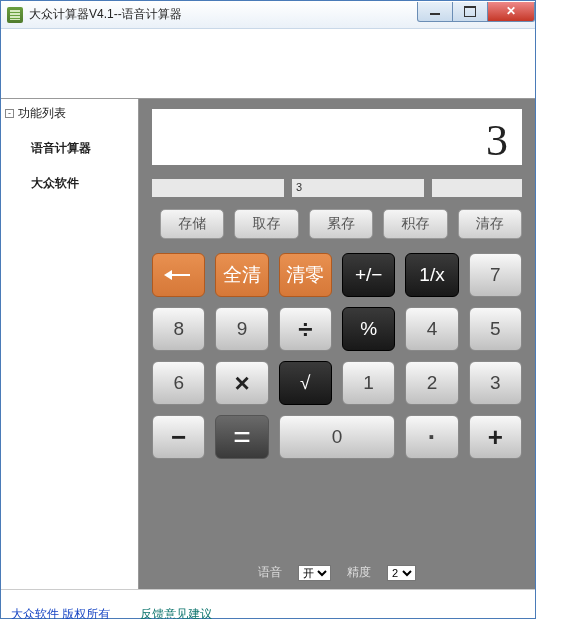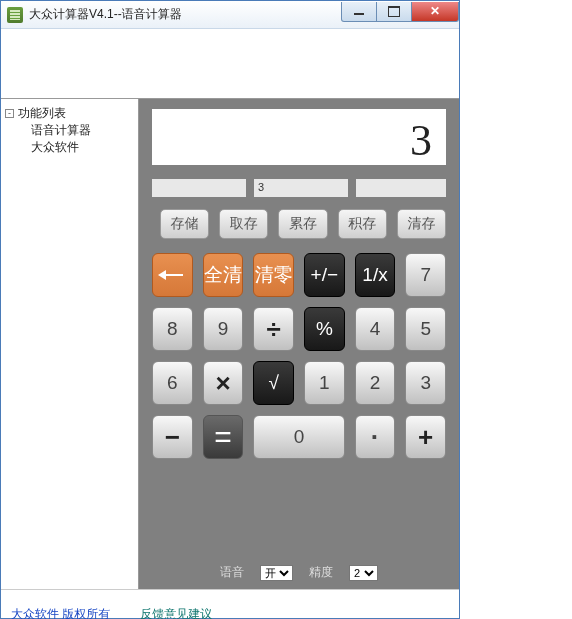--- a/index.html
+++ b/index.html
@@ -1,37 +1,37 @@
 <!DOCTYPE html>
 <html><head>
 <meta charset="utf-8">
 <style>
 * { box-sizing: border-box; margin: 0; padding: 0; font-family: "Microsoft YaHei", Arial, sans-serif; }
 body { background: #fff; }
 
-.window { width: 460px; height: 619px; background: #fff; border: 1px solid #4a7bb8; position: relative; }
+.window { width: 536px; height: 619px; background: #fff; border: 1px solid #4a7bb8; position: relative; }
 .titlebar { height: 28px; background: linear-gradient(#fff,#eaf1f8); display: flex; align-items: center; padding: 0 0 0 6px; border-bottom: 1px solid #c9d8e8; }
 .titlebar .app-icon { width: 16px; height: 16px; background: linear-gradient(#6a9e3e,#4f7b2d); border-radius: 2px; margin-right: 6px; display:flex; align-items:center; justify-content:center; }
 .titlebar .app-icon::after { content:""; width:10px; height:10px; background:repeating-linear-gradient(#d8e8c0 0 2px,#6a9e3e 2px 3px); }
 .titlebar .title { font-size: 12px; color: #222; }
 .winbtns { margin-left: auto; display: flex; height: 20px; margin-top:-6px;}
 .winbtn { width: 36px; height: 20px; border: 1px solid #6a8db5; border-top:none; display: flex; align-items: center; justify-content: center; font-size: 12px; color: #333; margin-left:-1px;}
 .winbtn.min { background: linear-gradient(#e8f0f8,#c9dbed); border-bottom-left-radius:3px;}
 .winbtn.max { background: linear-gradient(#e8f0f8,#c9dbed); }
 .winbtn.close { background: linear-gradient(#e88,#c53727); color:#fff; width:48px; border-bottom-right-radius:3px;}
 .winbtn.min::after{content:"";width:10px;height:2px;background:#333;margin-top:6px;}
 .winbtn.max::after{content:"";width:10px;height:8px;border:1px solid #333;border-top:2px solid #333;}
 .winbtn.close::after{content:"✕";font-weight:bold;}
 
 .blank { height: 70px; background:#fff; border-bottom:1px solid #999;}
 .body { display:flex; height: 490px;}
 .sidebar { width: 138px; background:#fff; padding: 6px 4px; font-size: 12px; color:#222; border-right:1px solid #999;}
 .tree-root { display:flex; align-items:center; gap:4px;}
 .tree-root .box{ width:9px;height:9px;border:1px solid #888;display:flex;align-items:center;justify-content:center;font-size:9px;line-height:7px;color:#555;}
-.tree-child { padding-left: 26px; margin-top:0;}
+.tree-child { padding-left: 26px; margin-top:18px;font-weight:bold;}
 
 .calc { flex:1; background:#808080; padding: 10px 13px 10px 13px; position:relative;}
 .display { height: 56px; background:#fff; text-align:right; padding: 6px 14px; font-size: 44px; color:#222; font-family:"Times New Roman",serif;}
 .subrow { display:flex; gap:8px; margin-top:14px; }
 .subfield { height:18px; background:#e8e8e8; font-size:11px; padding:2px 4px; color:#333;}
 .sub1{flex:1;} .sub2{flex:1;} .sub3{width:90px;}
 
 .memrow { display:flex; gap:10px; margin-top:12px;margin-left:8px;}
 .membtn { flex:1; height:30px; background:linear-gradient(#f5f5f5,#cfcfcf); border:1px solid #999; border-radius:5px; font-size:14px; color:#555; cursor:pointer; display:flex;align-items:center;justify-content:center;}
 

